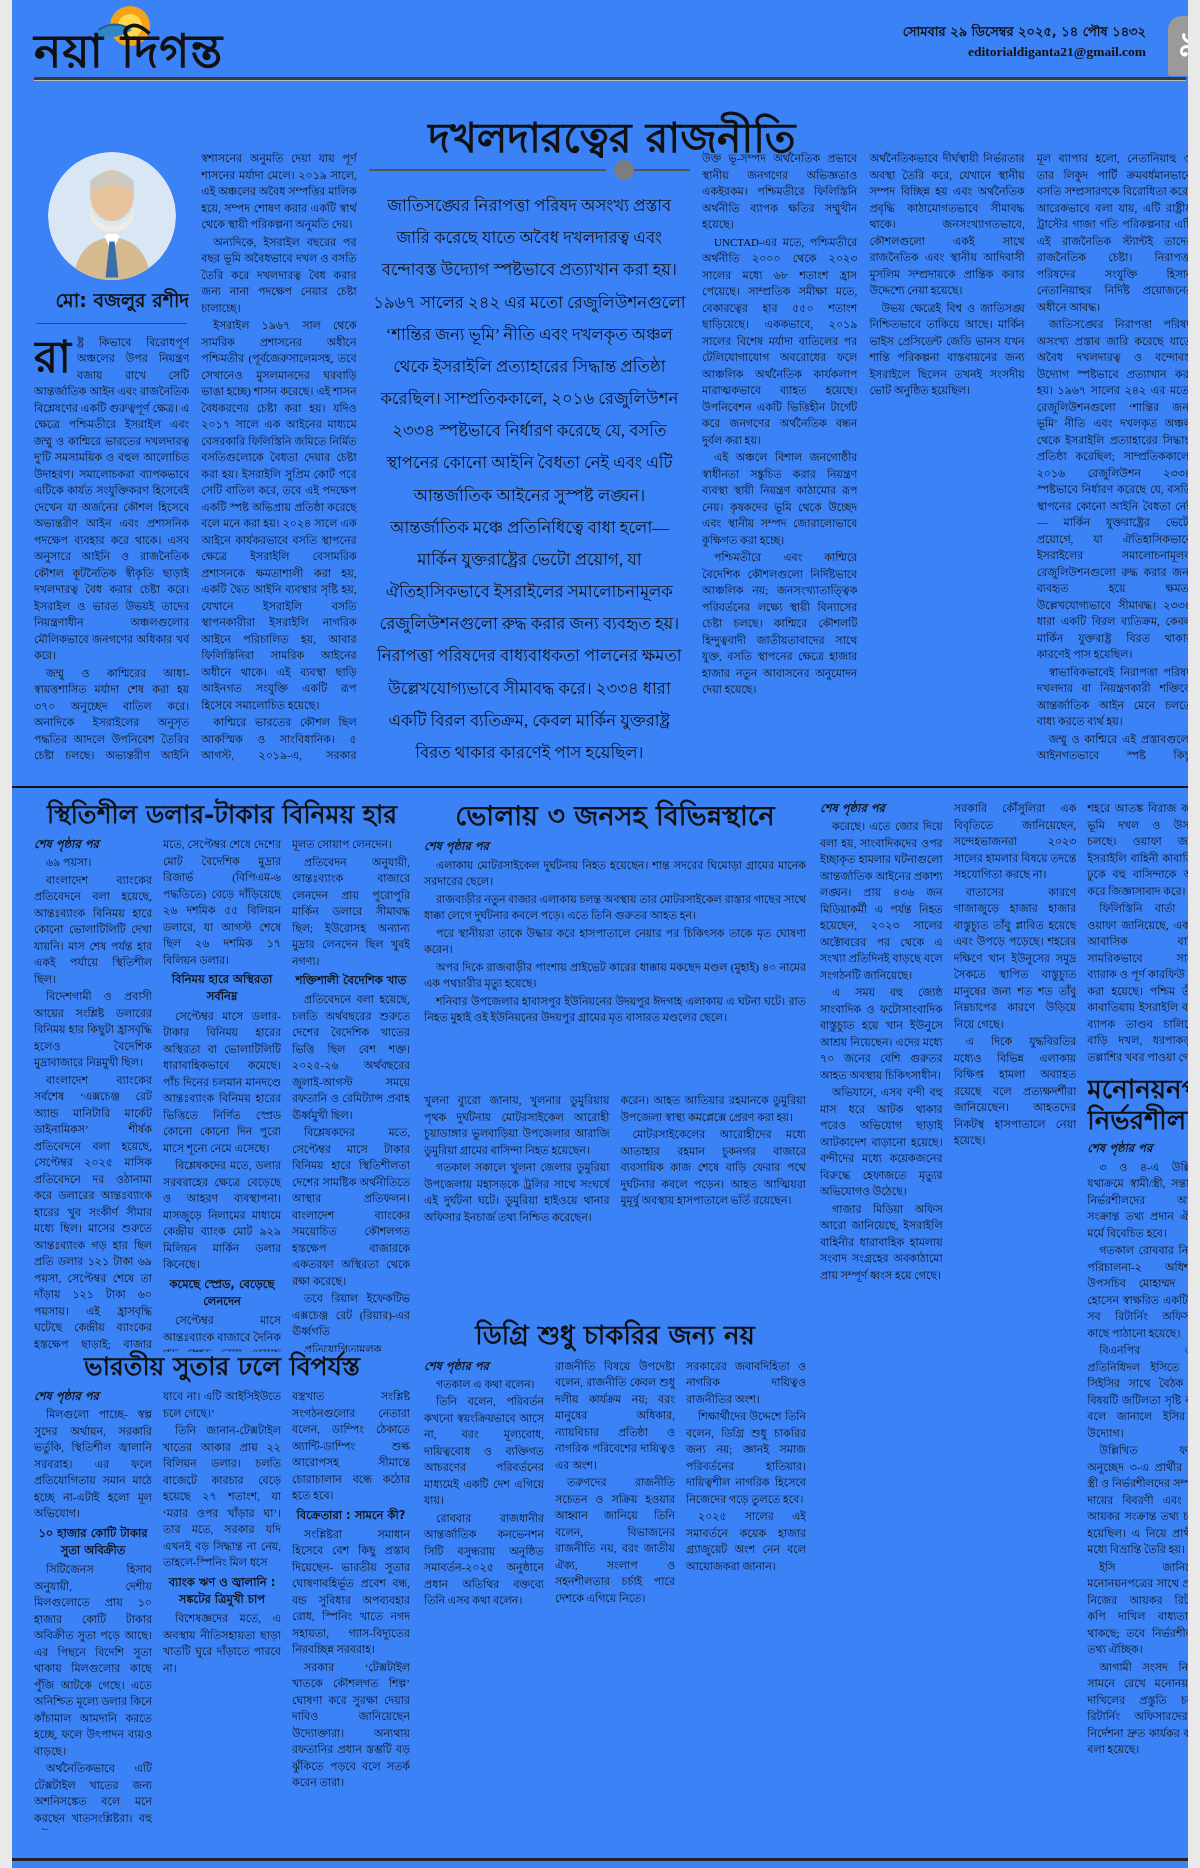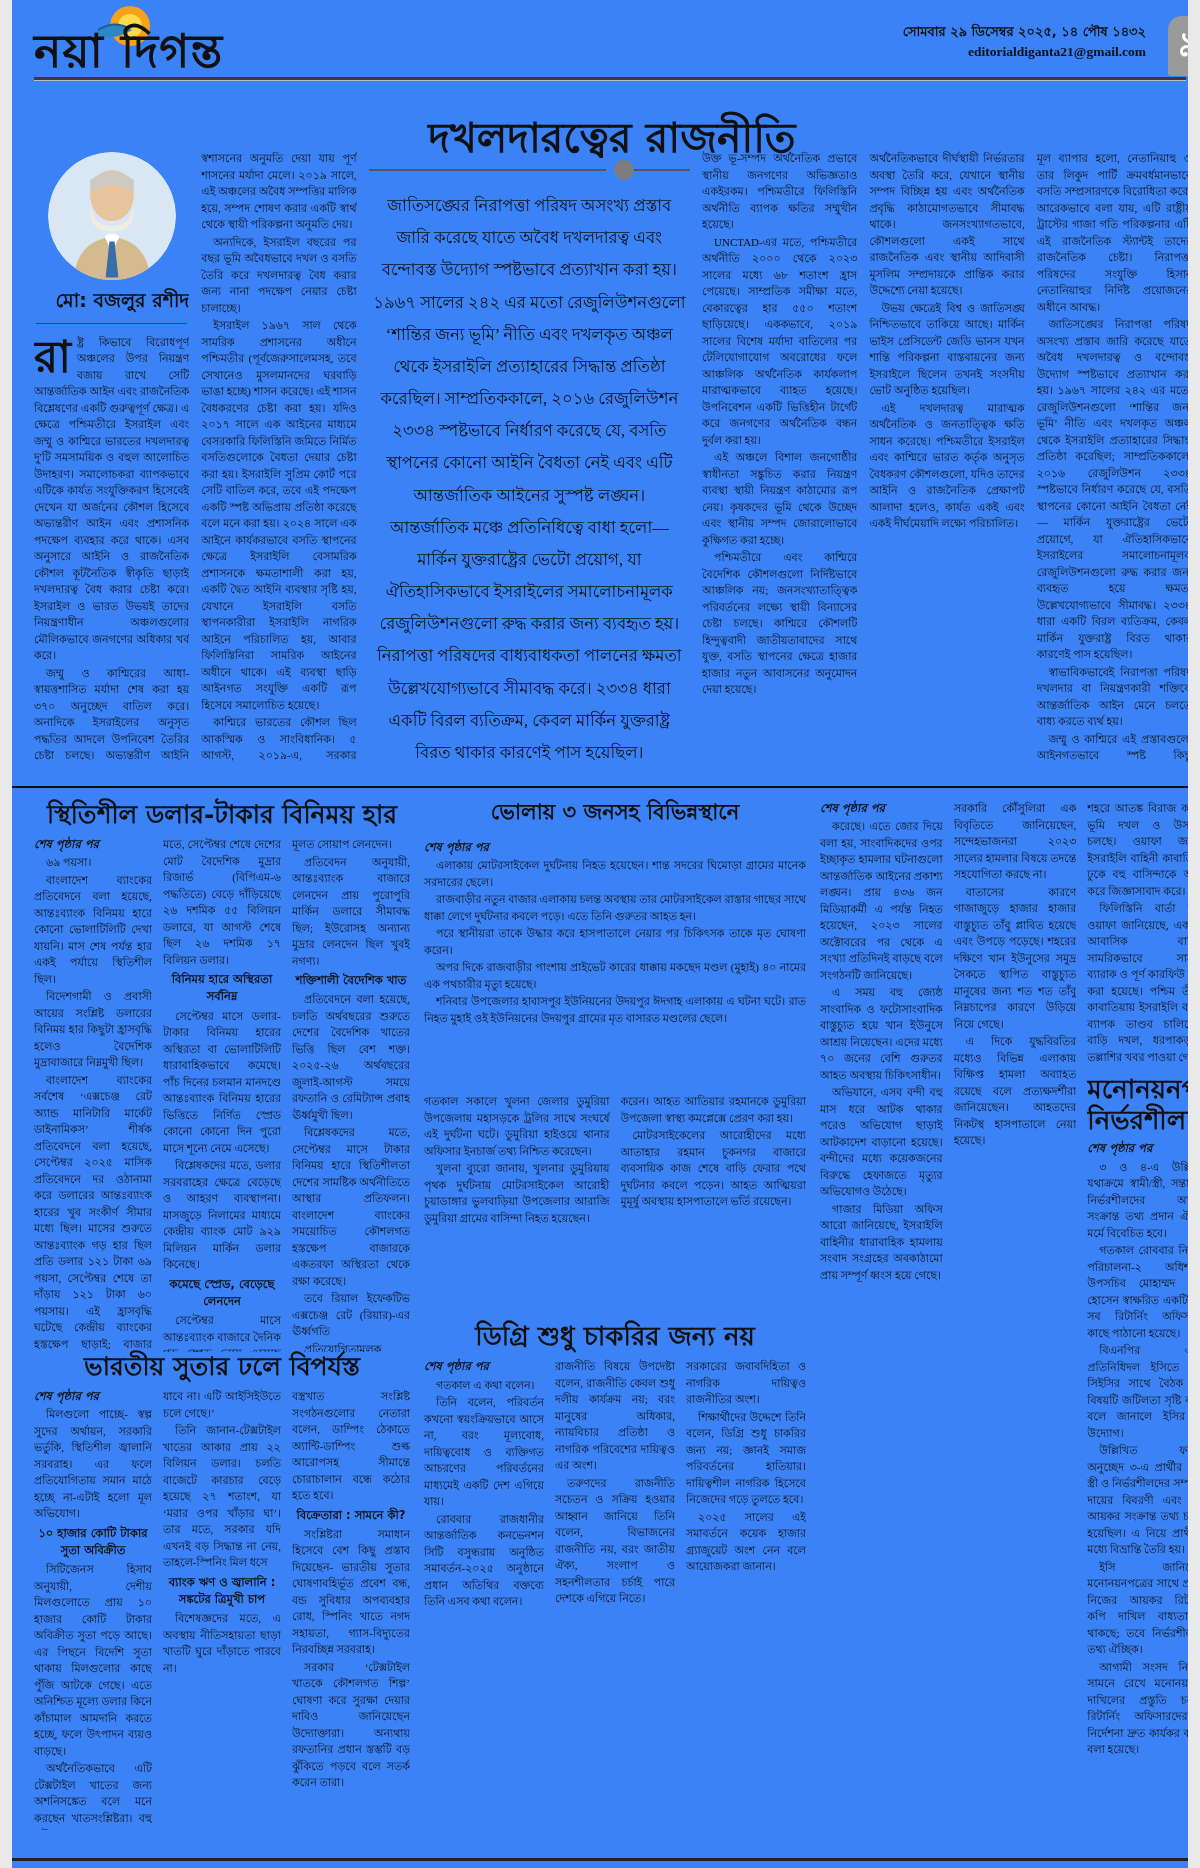--- a/index.html
+++ b/index.html
@@ -49,21 +49,21 @@
   .marker{font-family:"DejaVu Sans",sans-serif;font-weight:bold;font-style:italic;font-size:11.5px;margin:0 0 2px 0;}
   .subhead{font-family:"DejaVu Sans",sans-serif;font-weight:bold;text-align:center;text-indent:0 !important;
            font-size:11.5px;margin:3px 0 2px 0 !important;}
   .cols3{display:flex;gap:11px;}
   .scol{flex:1 1 0;overflow:hidden;font-size:11px;line-height:1.5;text-align:justify;}
   .block{position:absolute;}
   #blk-left{left:22px;top:800px;width:376px;height:1056px;}
   #blk-mid{left:412px;top:800px;width:382px;height:1056px;}
   #blk-right{left:808px;top:800px;width:390px;height:1056px;}
   .art-a-head,.art-e-head{font-size:25px;margin:0 0 6px 0;}
-  .art-b-head{font-size:21px;margin:0 0 14px 0;}
+  .art-b-head{font-size:27px;margin:0 0 6px 0;}
   .art-c-head{font-size:25px;margin:0 0 6px 0;}
   .art-f-head{font-size:26px;margin:10px 0 6px 0;}
   .art-d-head{font-size:26px;margin:12px 0 4px 0;}
   .h-a{height:516px;}
   .h-e{height:442px;}
   .h-b-wide{height:250px;overflow:hidden;font-size:11px;line-height:1.5;text-align:justify;}
   .h-b-cols{height:218px;margin-top:4px;}
   .h-f{height:442px;}
   .h-c{height:1010px;}
   .h-c-short{height:262px;overflow:hidden;}
@@ -149,21 +149,20 @@
     <div class="lcol coltext">
         <p>উক্ত ভূ-সম্পদ অর্থনৈতিক প্রভাবে স্থানীয় জনগণের অভিজ্ঞতাও একইরকম। পশ্চিমতীরে ফিলিস্তিনি অর্থনীতি ব্যাপক ক্ষতির সম্মুখীন হয়েছে।</p>
         <p>UNCTAD-এর মতে, পশ্চিমতীরে অর্থনীতি ২০০০ থেকে ২০২৩ সালের মধ্যে ৬৮ শতাংশ হ্রাস পেয়েছে। সাম্প্রতিক সমীক্ষা মতে, বেকারত্বের হার ৫৫০ শতাংশ ছাড়িয়েছে। এককভাবে, ২০১৯ সালের বিশেষ মর্যাদা বাতিলের পর টেলিযোগাযোগ অবরোধের ফলে আঞ্চলিক অর্থনৈতিক কার্যকলাপ মারাত্মকভাবে ব্যাহত হয়েছে। উপনিবেশন একটি ভিত্তিহীন টার্গেট করে জনগণের অর্থনৈতিক বন্ধন দুর্বল করা হয়।</p>
         <p>এই অঞ্চলে বিশাল জনগোষ্ঠীর স্বাধীনতা সঙ্কুচিত করার নিয়ন্ত্রণ ব্যবস্থা স্থায়ী নিয়ন্ত্রণ কাঠামোর রূপ নেয়। কৃষকদের ভূমি থেকে উচ্ছেদ এবং স্থানীয় সম্পদ জোরালোভাবে কুক্ষিগত করা হচ্ছে।</p>
         <p>পশ্চিমতীরে এবং কাশ্মিরে বৈদেশিক কৌশলগুলো নির্দিষ্টভাবে আঞ্চলিক নয়; জনসংখ্যাতাত্ত্বিক পরিবর্তনের লক্ষ্যে স্থায়ী বিন্যাসের চেষ্টা চলছে। কাশ্মিরে কৌশলটি হিন্দুত্ববাদী জাতীয়তাবাদের সাথে যুক্ত, বসতি স্থাপনের ক্ষেত্রে হাজার হাজার নতুন আবাসনের অনুমোদন দেয়া হয়েছে।</p>
       </div>
 
     <div class="lcol coltext">
         <p>অর্থনৈতিকভাবে দীর্ঘস্থায়ী নির্ভরতার অবস্থা তৈরি করে, যেখানে স্থানীয় সম্পদ বিচ্ছিন্ন হয় এবং অর্থনৈতিক প্রবৃদ্ধি কাঠামোগতভাবে সীমাবদ্ধ থাকে। জনসংখ্যাগতভাবে, কৌশলগুলো একই সাথে রাজনৈতিক এবং স্থানীয় আদিবাসী মুসলিম সম্প্রদায়কে প্রান্তিক করার উদ্দেশ্যে নেয়া হয়েছে।</p>
         <p>উভয় ক্ষেত্রেই বিশ্ব ও জাতিসঙ্ঘ নিশ্চিতভাবে তাকিয়ে আছে। মার্কিন ভাইস প্রেসিডেন্ট জেডি ভানস যখন শান্তি পরিকল্পনা বাস্তবায়নের জন্য ইসরাইলে ছিলেন তখনই সংসদীয় ভোট অনুষ্ঠিত হয়েছিল।</p>
-        <p>এই দখলদারত্ব মারাত্মক অর্থনৈতিক ও জনতাত্ত্বিক ক্ষতি সাধন করেছে। পশ্চিমতীরে ইসরাইল এবং কাশ্মিরে ভারত কর্তৃক অনুসৃত বৈধকরণ কৌশলগুলো, যদিও তাদের আইনি ও রাজনৈতিক প্রেক্ষাপট আলাদা হলেও, কার্যত একই এবং একই দীর্ঘমেয়াদি লক্ষ্যে পরিচালিত।</p>
       </div>
 
     <div class="lcol">
       <div class="coltext">
           <p>মূল ব্যাপার হলো, নেতানিয়াহু ও তার লিকুদ পার্টি ক্রমবর্ধমানভাবে বসতি সম্প্রসারণকে বিরোধিতা করে। আরেকভাবে বলা যায়, এটি রাষ্ট্রীয় ট্রাস্টের গাজা গতি পরিকল্পনার এটি এই রাজনৈতিক স্ট্যান্টই তাদের রাজনৈতিক চেষ্টা। নিরাপত্তা পরিষদের সংযুক্তি হিসাব নেতানিয়াহুর নির্দিষ্ট প্রয়োজনের অধীনে আবদ্ধ।</p>
           <p>জাতিসঙ্ঘের নিরাপত্তা পরিষদ অসংখ্য প্রস্তাব জারি করেছে যাতে অবৈধ দখলদারত্ব ও বন্দোবস্ত উদ্যোগ স্পষ্টভাবে প্রত্যাখান করা হয়। ১৯৬৭ সালের ২৪২ এর মতো রেজুলিউশনগুলো ‘শান্তির জন্য ভূমি’ নীতি এবং দখলকৃত অঞ্চল থেকে ইসরাইলি প্রত্যাহারের সিদ্ধান্ত প্রতিষ্ঠা করেছিল; সাম্প্রতিককালে, ২০১৬ রেজুলিউশন ২৩৩৪ স্পষ্টভাবে নির্ধারণ করেছে যে, বসতি স্থাপনের কোনো আইনি বৈধতা নেই— মার্কিন যুক্তরাষ্ট্রের ভেটো প্রয়োগে, যা ঐতিহাসিকভাবে ইসরাইলের সমালোচনামূলক রেজুলিউশনগুলো রুদ্ধ করার জন্য ব্যবহৃত হয়ে ক্ষমতা উল্লেখযোগ্যভাবে সীমাবদ্ধ। ২৩৩৪ ধারা একটি বিরল ব্যতিক্রম, কেবল মার্কিন যুক্তরাষ্ট্র বিরত থাকার কারণেই পাস হয়েছিল।</p>
           <p>স্বাভাবিকভাবেই নিরাপত্তা পরিষদ দখলদার বা নিয়ন্ত্রণকারী শক্তিকে আন্তর্জাতিক আইন মেনে চলতে বাধ্য করতে ব্যর্থ হয়।</p>
           <p>জম্মু ও কাশ্মিরে এই প্রস্তাবগুলো আইনগতভাবে স্পষ্ট কিন্তু রাজনৈতিকভাবে উপেক্ষা করা হয়েছে।■</p>
         </div>
 
@@ -229,22 +228,22 @@
     <div class="h-b-wide coltext">
         <p class="marker">শেষ পৃষ্ঠার পর</p>
         <p>এলাকায় মোটরসাইকেল দুর্ঘটনায় নিহত হয়েছেন। শান্ত সদরের ঘিমোড়া গ্রামের মানেক সরদারের ছেলে।</p>
         <p>রাজবাড়ীর নতুন বাজার এলাকায় চলন্ত অবস্থায় তার মোটরসাইকেল রাস্তার গাছের সাথে ধাক্কা লেগে দুর্ঘটনার কবলে পড়ে। এতে তিনি গুরুতর আহত হন।</p>
         <p>পরে স্থানীয়রা তাকে উদ্ধার করে হাসপাতালে নেয়ার পর চিকিৎসক তাকে মৃত ঘোষণা করেন।</p>
         <p>অপর দিকে রাজবাড়ীর পাংশায় প্রাইভেট কারের ধাক্কায় মকছেদ মণ্ডল (মুহাই) ৪০ নামের এক পথচারীর মৃত্যু হয়েছে।</p>
         <p>শনিবার উপজেলার হাবাসপুর ইউনিয়নের উদয়পুর ঈদগাহ এলাকায় এ ঘটনা ঘটে। রাত নিহত মুহাই ওই ইউনিয়নের উদয়পুর গ্রামের মৃত বাসারত মণ্ডলের ছেলে।</p>
       </div>
     <div class="cols3 h-b-cols">
       <div class="scol coltext">
+          <p>খুলনা ব্যুরো জানায়, খুলনার ডুমুরিয়ায় পৃথক দুর্ঘটনায় মোটরসাইকেল আরোহী চুয়াডাঙ্গার ভুলবাড়িয়া উপজেলার আরাজি ডুমুরিয়া গ্রামের বাসিন্দা নিহত হয়েছেন।</p>
           <p>গতকাল সকালে খুলনা জেলার ডুমুরিয়া উপজেলায় মহাসড়কে ট্রলির সাথে সংঘর্ষে এই দুর্ঘটনা ঘটে। ডুমুরিয়া হাইওয়ে থানার অফিসার ইনচার্জ তথ্য নিশ্চিত করেছেন।</p>
-          <p>খুলনা ব্যুরো জানায়, খুলনার ডুমুরিয়ায় পৃথক দুর্ঘটনায় মোটরসাইকেল আরোহী চুয়াডাঙ্গার ভুলবাড়িয়া উপজেলার আরাজি ডুমুরিয়া গ্রামের বাসিন্দা নিহত হয়েছেন।</p>
         </div>
       <div class="scol coltext">
           <p>করেন। আহত আতিয়ার রহমানকে ডুমুরিয়া উপজেলা স্বাস্থ্য কমপ্লেক্সে প্রেরণ করা হয়।</p>
           <p>মোটরসাইকেলের আরোহীদের মধ্যে আতাহার রহমান চুকনগর বাজারে ব্যবসায়িক কাজ শেষে বাড়ি ফেরার পথে দুর্ঘটনার কবলে পড়েন। আহত আত্মিয়রা মুমূর্ষু অবস্থায় হাসপাতালে ভর্তি রয়েছেন।</p>
         </div>
     </div>
     <h2 class="sec-headline art-f-head">ডিগ্রি শুধু চাকরির জন্য নয়</h2>
     <div class="cols3 h-f">
       <div class="scol coltext">
           <p class="marker">শেষ পৃষ্ঠার পর</p>

